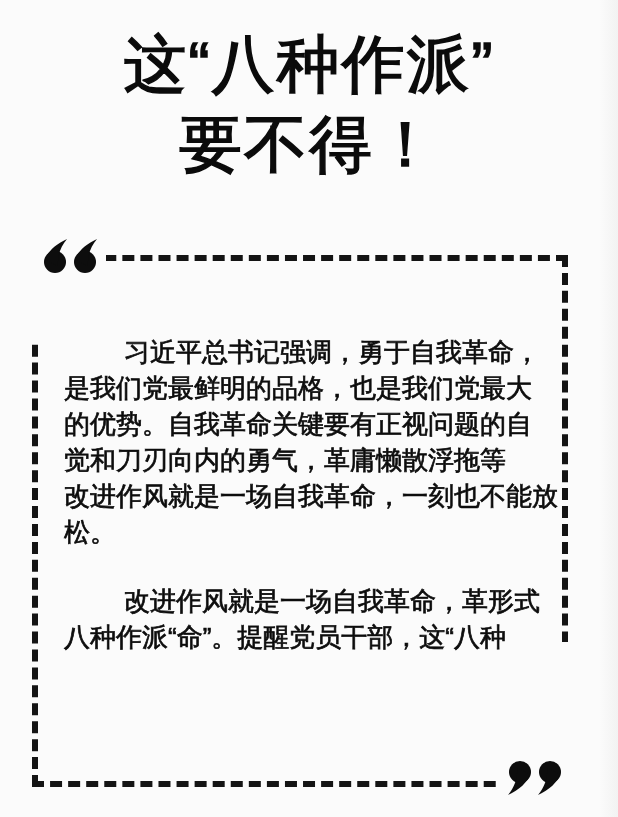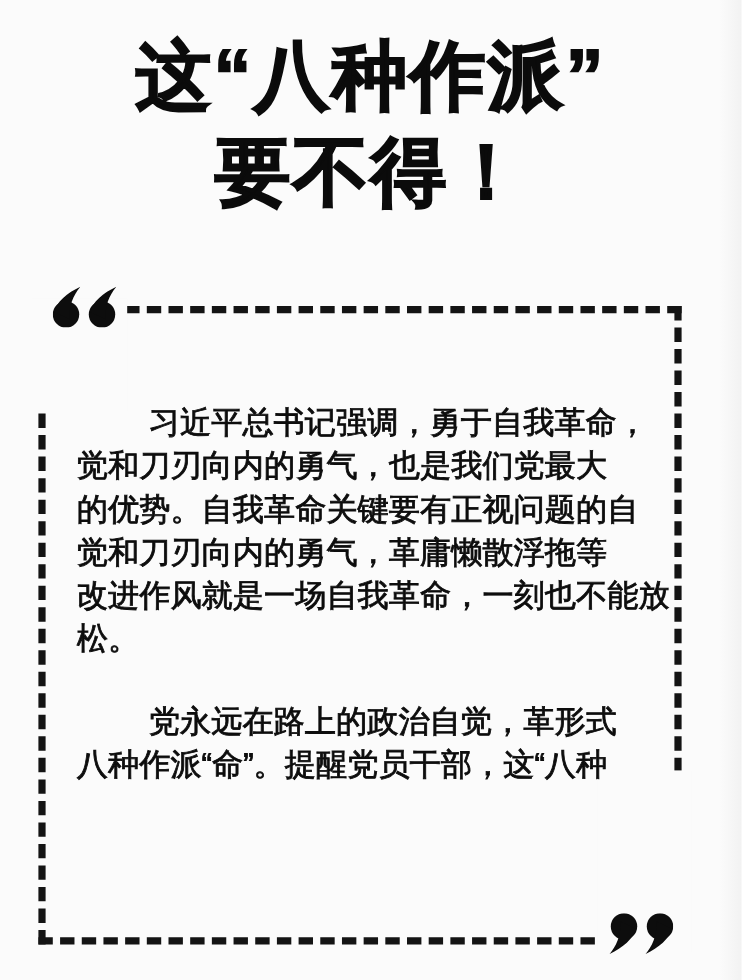--- a/index.html
+++ b/index.html
@@ -21,21 +21,21 @@
     background: linear-gradient(to right, #fbfbfb 97%, #f2f2f2 100%);
   }
   .title {
     position: absolute;
     top: 24px;
     left: 0;
     right: 0;
     text-align: center;
     font-size: 63px;
     line-height: 80px;
-    font-weight: 700;
+    font-weight: 400;
     letter-spacing: 2px;
     color: #0b0b0b;
     -webkit-text-stroke: 1.5px #0b0b0b;
   }
   .quote-box {
     position: absolute;
     left: 32px;
     top: 255px;
     width: 536px;
     height: 532px;
@@ -133,22 +133,22 @@
         <g transform="translate(30,0)">
           <circle cx="11" cy="23" r="11"></circle>
           <path d="M23 0 C12 5 3 13 1 21 L14 27 C13 17 17 7 23 0 Z"></path>
         </g>
       </g>
     </svg>
   </div>
 
   <div class="quote-text">
     <div class="q-line indent">习近平总书记强调，勇于自我革命，</div>
-    <div class="q-line">觉和刀刃向内的勇气，也是我们党最大</div>
+    <div class="q-line">是我们党最鲜明的品格，也是我们党最大</div>
     <div class="q-line">的优势。自我革命关键要有正视问题的自</div>
     <div class="q-line">觉和刀刃向内的勇气，革庸懒散浮拖等</div>
     <div class="q-line">改进作风就是一场自我革命，一刻也不能放</div>
     <div class="q-line">松。</div>
-    <div class="q-line indent para-gap">党永远在路上的政治自觉，革形式</div>
+    <div class="q-line indent para-gap">改进作风就是一场自我革命，革形式</div>
     <div class="q-line">八种作派“命”。提醒党员干部，这“八种</div>
   </div>
 
 </div>
 
 </body></html>

